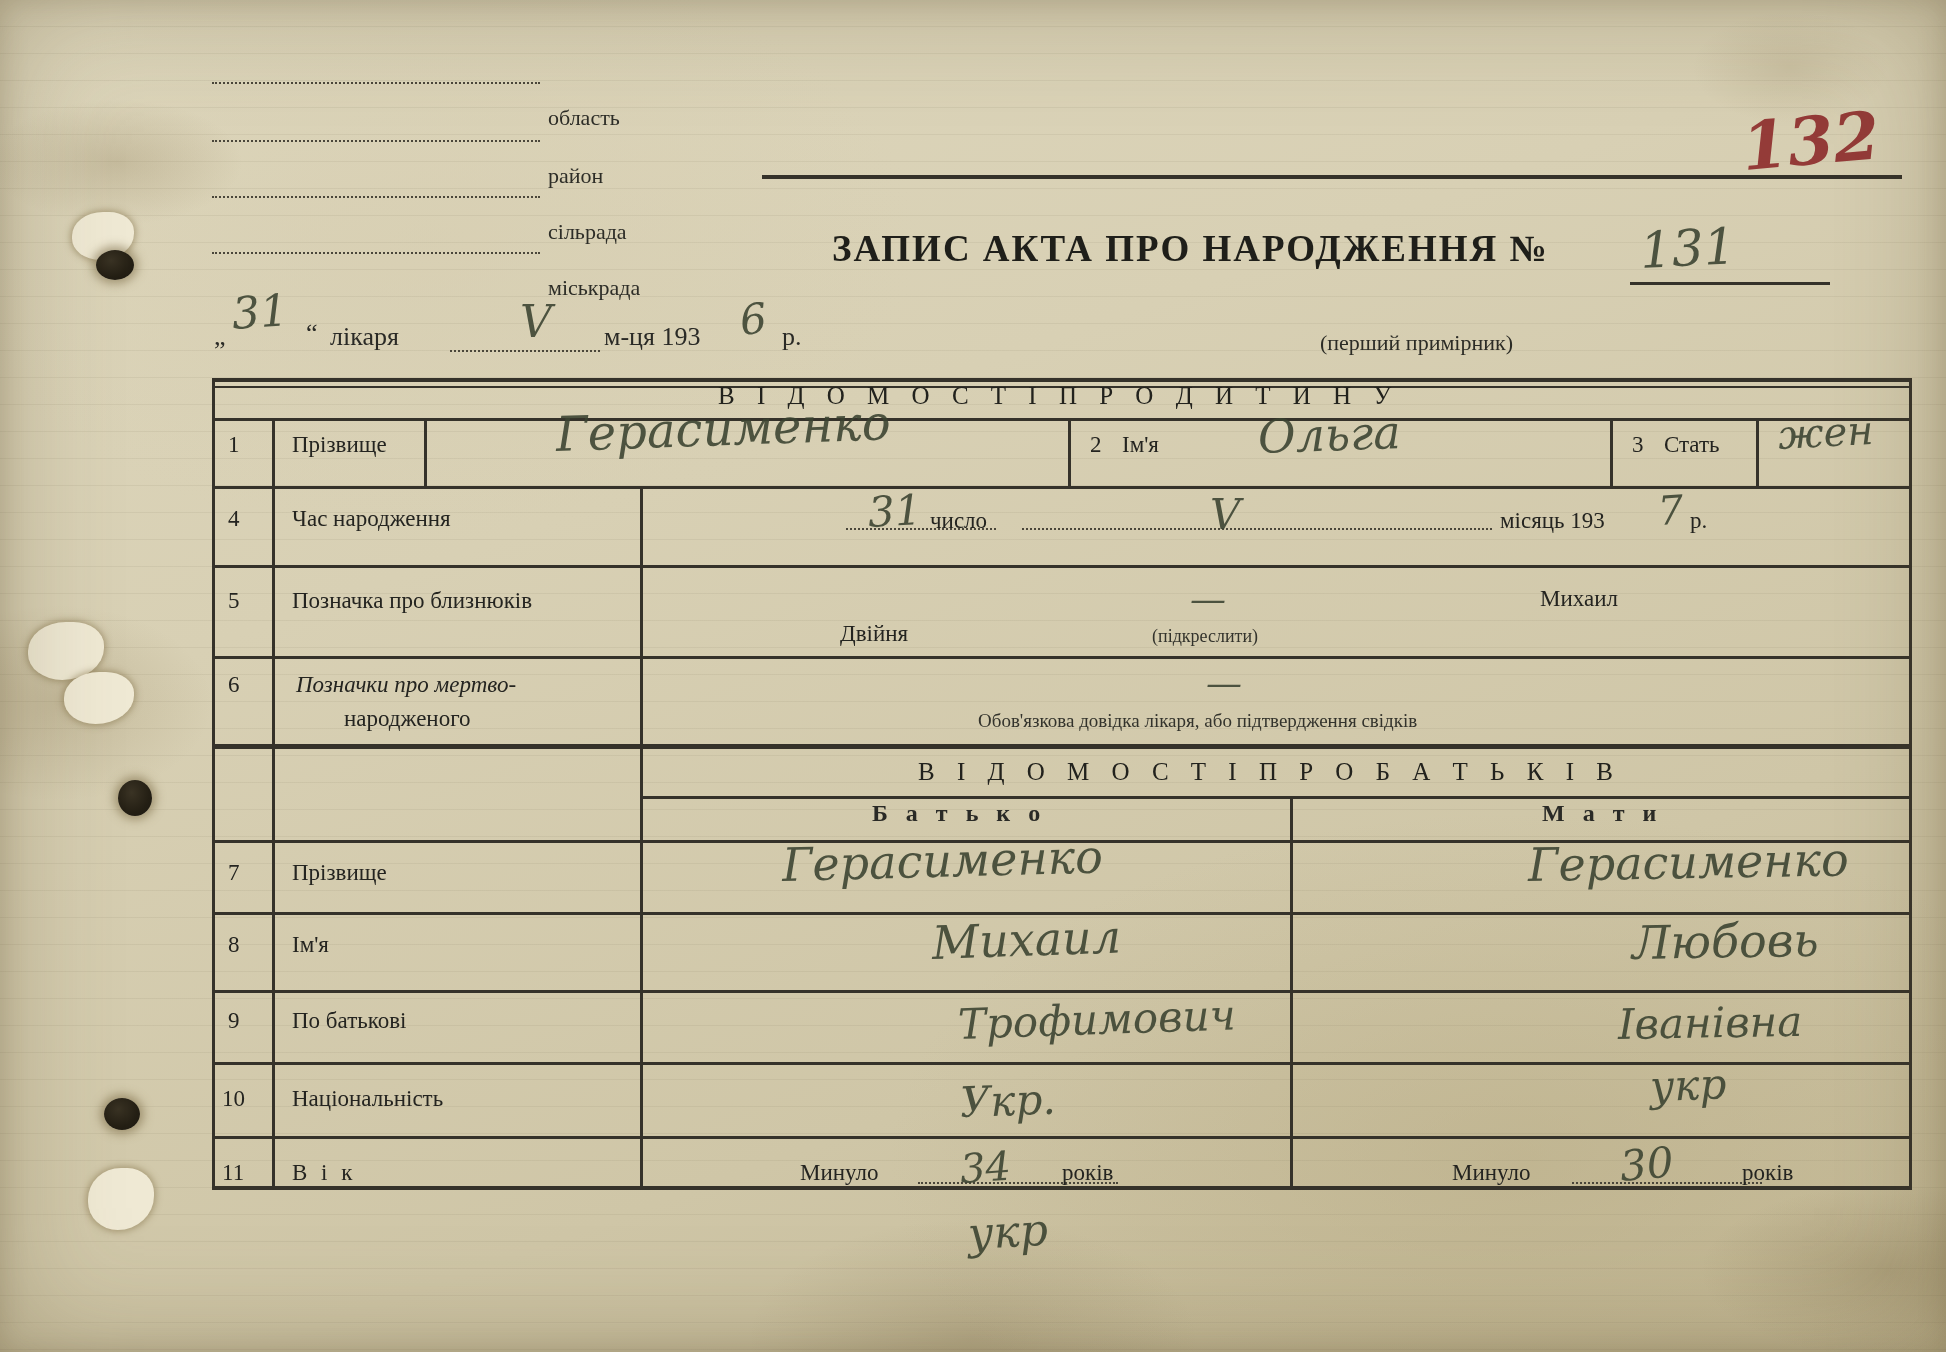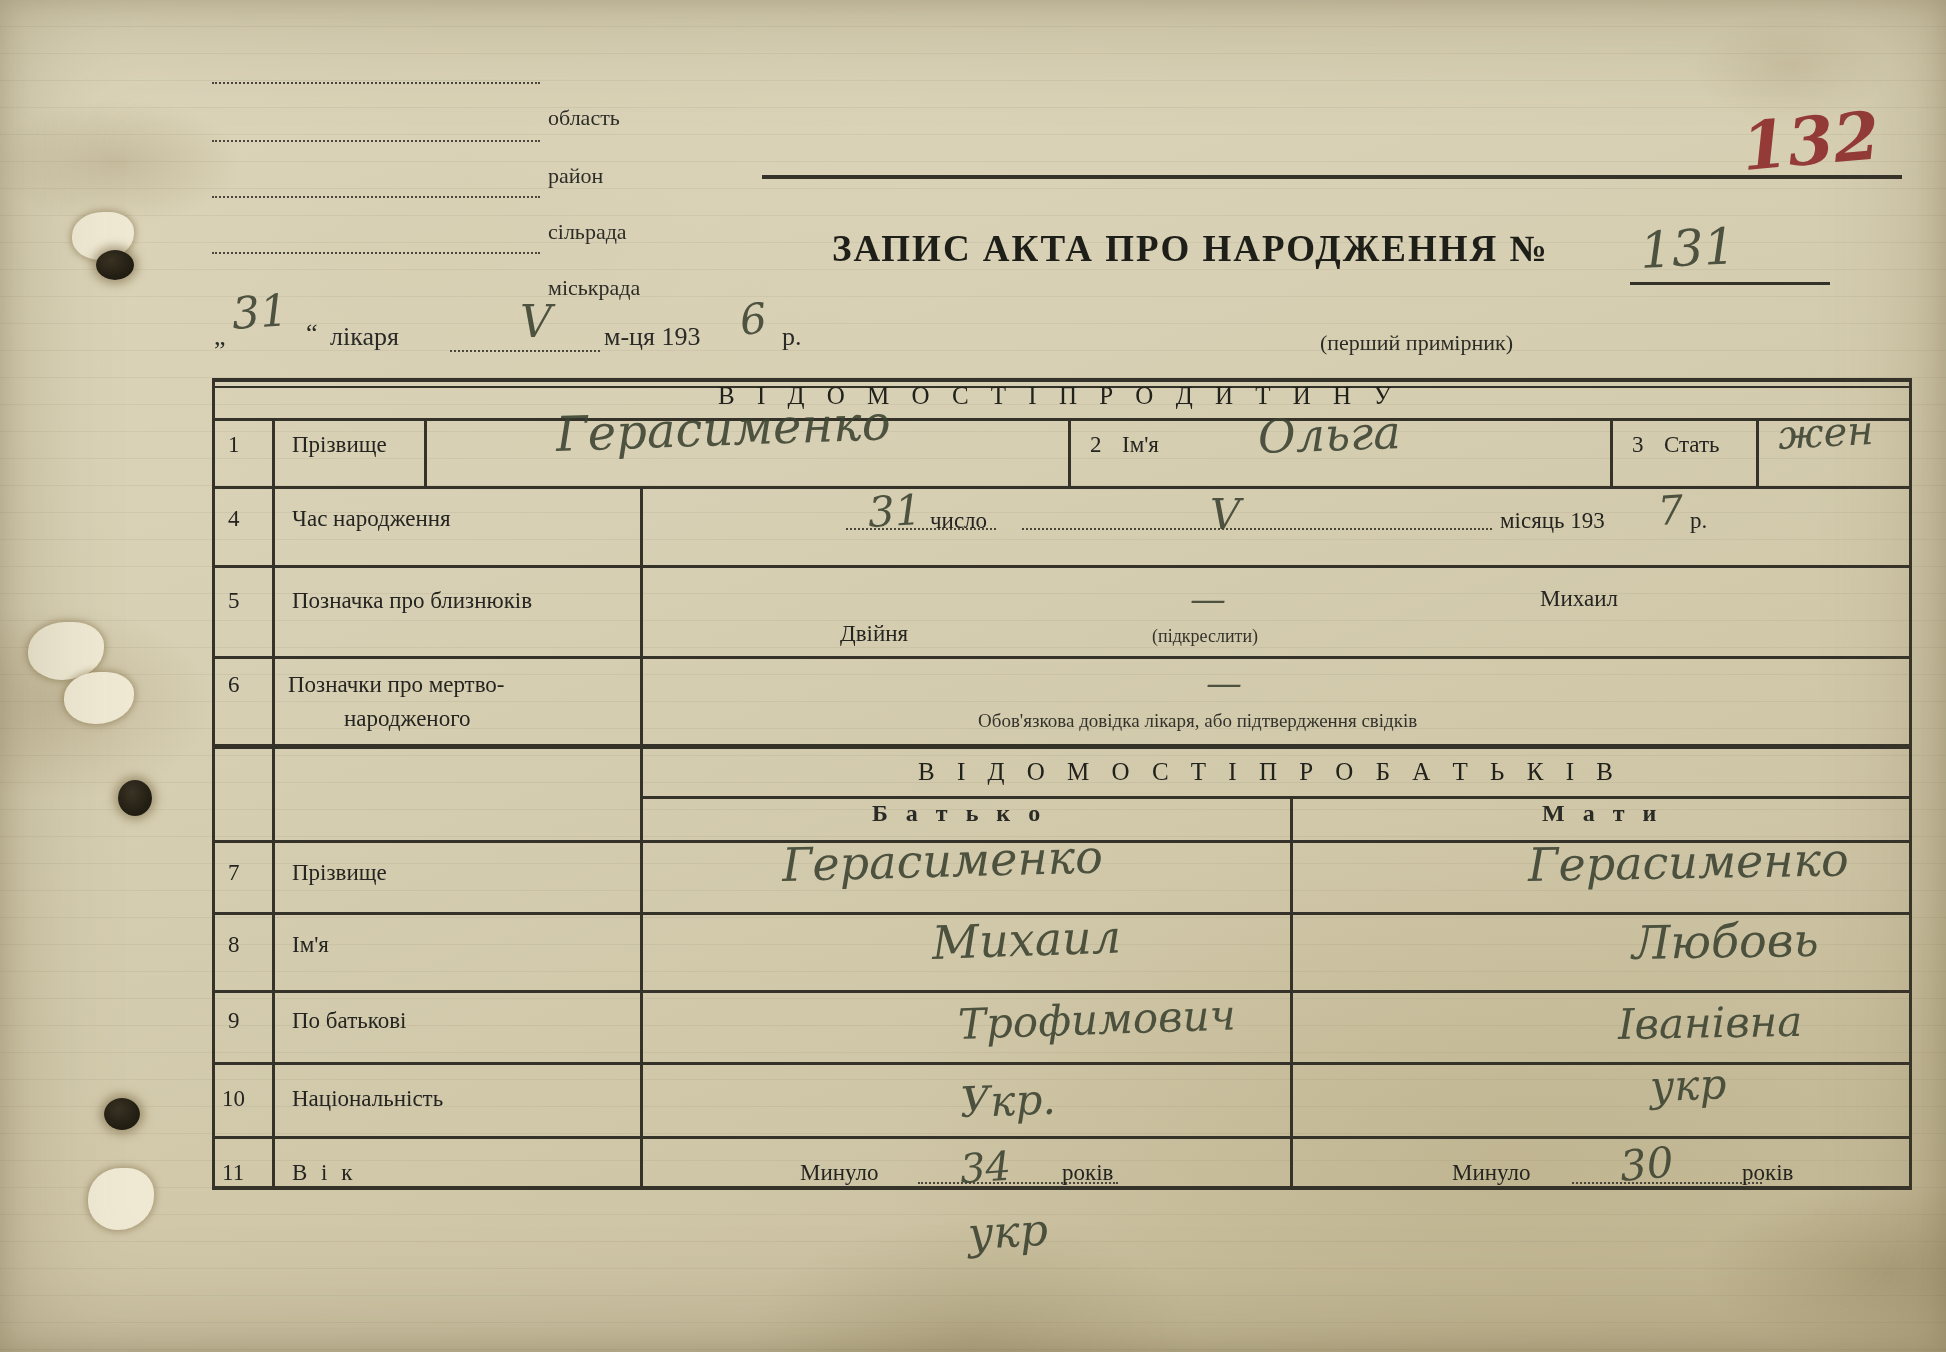--- a/index.html
+++ b/index.html
@@ -221,21 +221,21 @@
   <div class="t print cap" style="left:292px; top:588px;">Позначка про близнюків</div>
   <div class="t print cap" style="left:840px; top:621px;">Двійня</div>
   <div class="t print cap" style="left:1540px; top:586px;">Михаил</div>
   <div class="t print small" style="left:1152px; top:626px;">(підкреслити)</div>
   <div class="hw" style="left:1190px; top:578px; font-size:36px;">—</div>
 
   <div class="line" style="left:640px; top:568px; width:3px; height:88px;"></div>
   <div class="line" style="left:212px; top:656px; width:1700px; height:3px;"></div>
 
   <div class="t print num" style="left:228px; top:672px;">6</div>
-  <div class="t print cap" style="left:288px; top:672px;">Позначки про мертво-</div>
+  <div class="t print cap" style="left:296px; top:672px;font-style:italic;">Позначки про мертво-</div>
   <div class="t print cap" style="left:344px; top:706px;">народженого</div>
   <div class="hw" style="left:1206px; top:662px; font-size:36px;">—</div>
   <div class="t print small" style="left:978px; top:710px; font-size:19px;">Обов'язкова довідка лікаря, або підтвердження свідків</div>
 
   <div class="line" style="left:640px; top:659px; width:3px; height:85px;"></div>
   <div class="line" style="left:212px; top:744px; width:1700px; height:5px;"></div>
 
   <div class="t print sectitle" style="left:918px; top:758px;">В І Д О М О С Т І   П Р О   Б А Т Ь К І В</div>
   <div class="line" style="left:640px; top:796px; width:1272px; height:3px;"></div>
 

